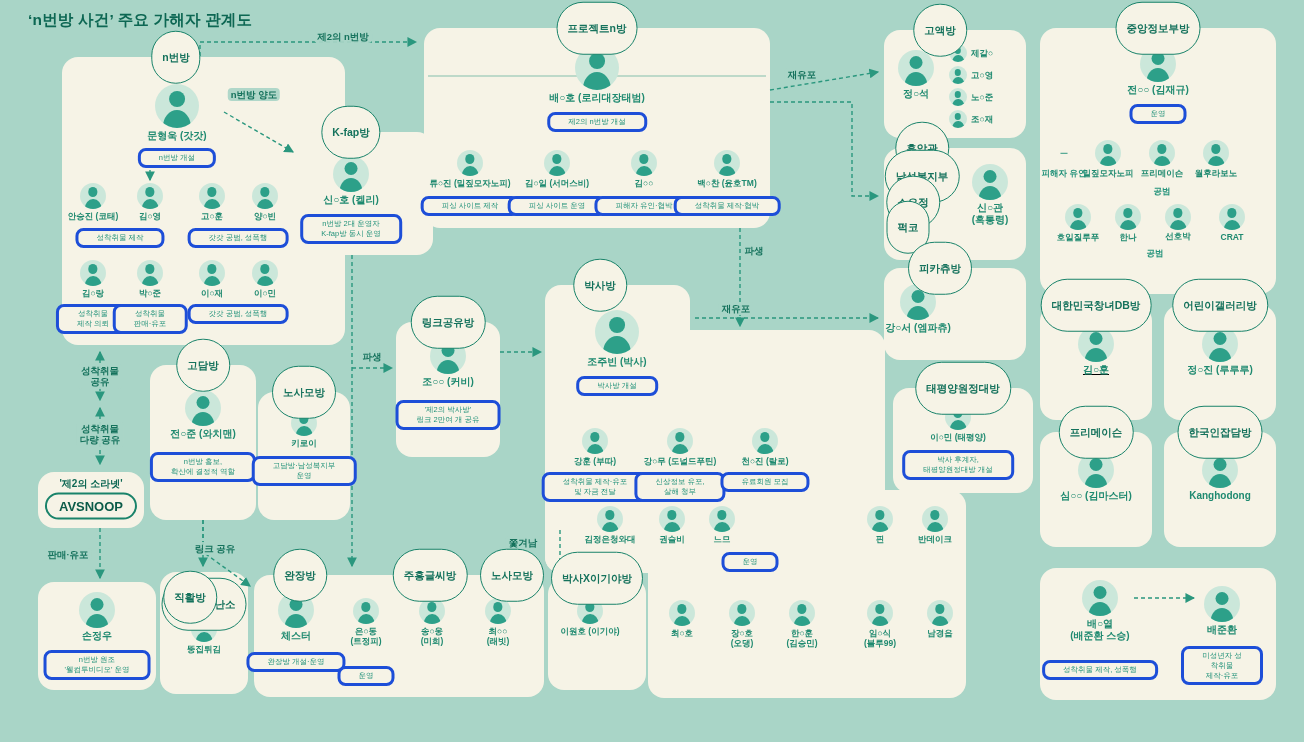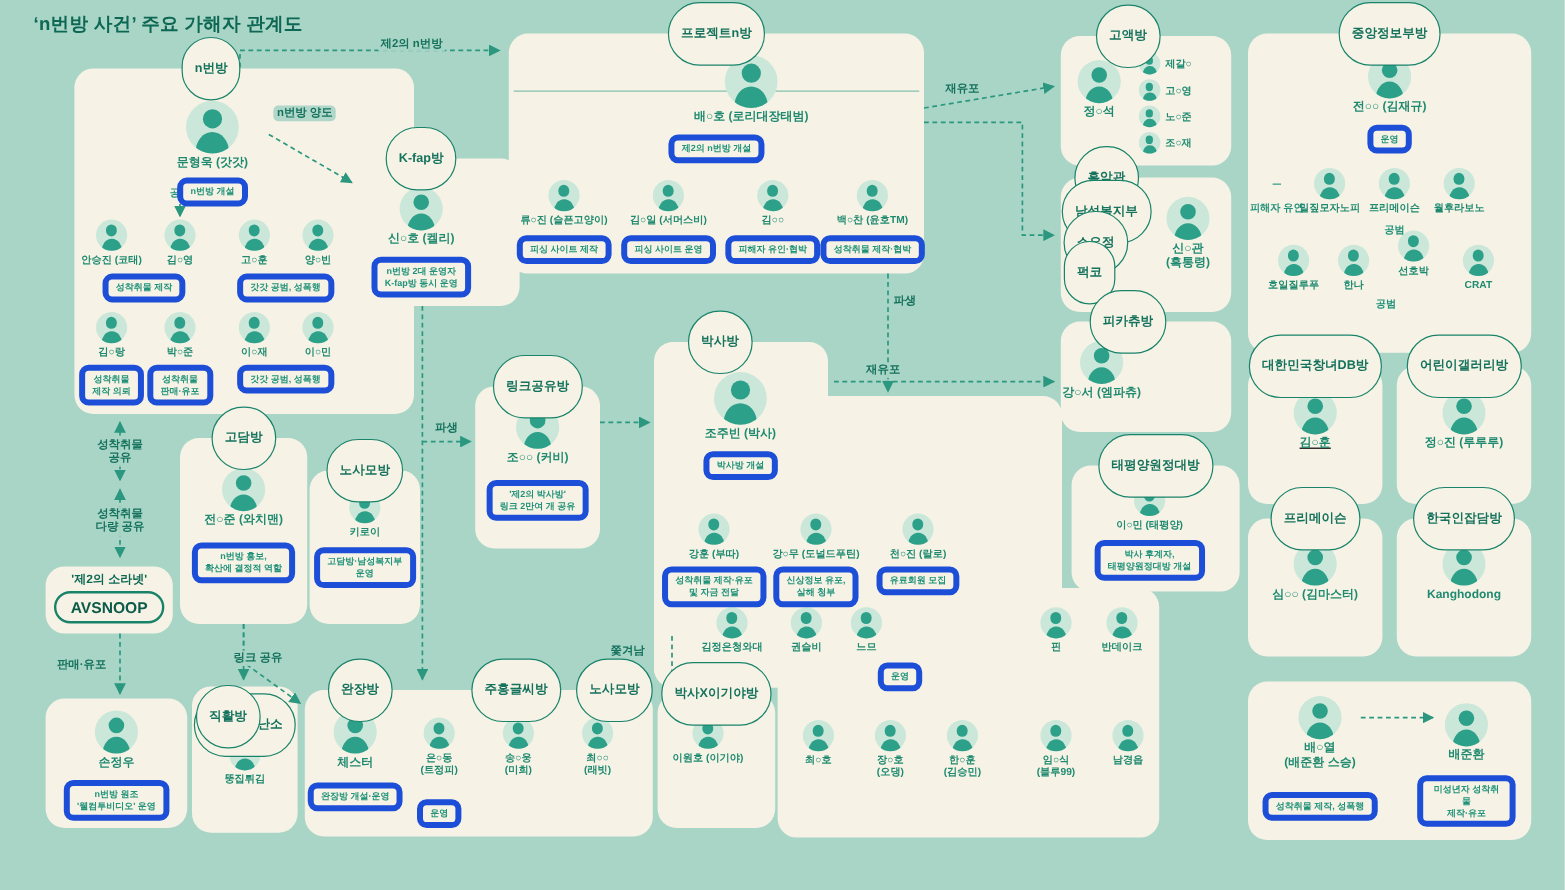--- a/index.html
+++ b/index.html
@@ -19,22 +19,22 @@
   .person.row{display:flex;align-items:center;gap:4px;text-align:left;width:auto}
   .person.row .avatar{margin:0}
   .person.row .pname{margin-top:0;white-space:nowrap}
   .avatar{position:relative;border-radius:50%;background:#cbe7da;margin:0 auto;overflow:hidden;flex:0 0 auto}
   .avatar::before{content:"";position:absolute;left:50%;top:17%;width:36%;height:36%;
         transform:translateX(-50%);border-radius:50%;background:#2da089}
   .avatar::after{content:"";position:absolute;left:50%;top:60%;width:64%;height:55%;
         transform:translateX(-50%);border-radius:50% 50% 0 0/70% 70% 0 0;background:#2da089}
   .pname{margin-top:2px;font-size:8.5px;font-weight:bold;color:#1f8a70;white-space:pre-line;line-height:1.18}
   .pname.big{font-size:10px}
-  .badge{position:absolute;transform:translateX(-50%);background:#f6f3e6;border:5px solid #1d4ed8;
-        color:#22927a;font-size:7.5px;font-weight:bold;padding:2px 6px;border-radius:8px;
+  .badge{position:absolute;transform:translateX(-50%);background:#f6f3e6;border:3px solid #1d4ed8;
+        color:#22927a;font-size:7.5px;font-weight:normal;padding:2px 18px;border-radius:8px;
         white-space:pre-line;text-align:center;line-height:1.3;z-index:3}
   .dlabel{position:absolute;transform:translateX(-50%);color:#22927a;font-size:8.5px;font-weight:bold;
         white-space:pre-line;text-align:center;line-height:1.2}
   .dlabel.dark{color:#0d6753;font-size:10px}
   .flabel{position:absolute;transform:translateX(-50%);color:#15725c;font-size:9.5px;font-weight:bold;
         white-space:pre-line;text-align:center;background:rgba(169,213,199,.92);padding:1px 3px;
         border-radius:4px;line-height:1.2;z-index:3}
   .arrow{stroke:#2a977e;stroke-width:1.4;fill:none;stroke-dasharray:4 3}
   .arrow.solid{stroke-dasharray:0;stroke-width:1;opacity:.55}
 </style>
@@ -142,27 +142,27 @@
       <div class="badge" style="left: 238px; top: 304px;">갓갓 공범, 성폭행</div>
       <div class="dlabel" style="left: 150px; top: 155px;">공범</div>
       <div class="pill" style="left: 351px; top: 132px;">K-fap방</div>
       <div class="person" style="top: 156px; left: 291px;">
         <div class="avatar" style="height: 36px; width: 36px;"></div>
         <div class="pname big">신○호 (켈리)</div>
       </div>
       <div class="badge" style="left: 351px; top: 214px;">n번방 2대 운영자
 K-fap방 동시 운영</div>
       <div class="pill" style="left: 597px; top: 28px;">프로젝트n방</div>
-      <div class="person" style="top: 46px; left: 566px;">
+      <div class="person" style="top: 46px; left: 537px;">
         <div class="avatar" style="height: 44px; width: 44px;"></div>
         <div class="pname big">배○호 (로리대장태범)</div>
       </div>
       <div class="person" style="top: 150px; left: 410px;">
         <div class="avatar" style="height: 26px; width: 26px;"></div>
-        <div class="pname">류○진 (슬픈고양이)</div>
+        <div class="pname">류○진 (밀짚모자노피)</div>
       </div>
       <div class="person" style="top: 150px; left: 497px;">
         <div class="avatar" style="height: 26px; width: 26px;"></div>
         <div class="pname">김○일 (서머스비)</div>
       </div>
       <div class="person" style="top: 150px; left: 584px;">
         <div class="avatar" style="height: 26px; width: 26px;"></div>
         <div class="pname">김○○</div>
       </div>
       <div class="person" style="top: 150px; left: 667px;">
@@ -213,21 +213,21 @@
         <div class="pname">월후라보노</div>
       </div>
       <div class="person" style="top: 204px; left: 1018px;">
         <div class="avatar" style="height: 26px; width: 26px;"></div>
         <div class="pname">호일질루푸</div>
       </div>
       <div class="person" style="top: 204px; left: 1068px;">
         <div class="avatar" style="height: 26px; width: 26px;"></div>
         <div class="pname">한나</div>
       </div>
-      <div class="person" style="top: 192px; left: 1118px;">
+      <div class="person" style="top: 204px; left: 1118px; font-family: Liberation Mono, monospace;">
         <div class="avatar" style="height: 26px; width: 26px;"></div>
         <div class="pname">선호박</div>
       </div>
       <div class="person" style="top: 204px; left: 1172px;">
         <div class="avatar" style="height: 26px; width: 26px;"></div>
         <div class="pname">CRAT</div>
       </div>
       <div class="badge" style="left: 1158px; top: 104px;">운영</div>
       <div class="dlabel" style="left: 1064px; top: 146px;">ㅡ</div>
       <div class="dlabel" style="left: 1064px; top: 168px;">피해자 유인</div>

